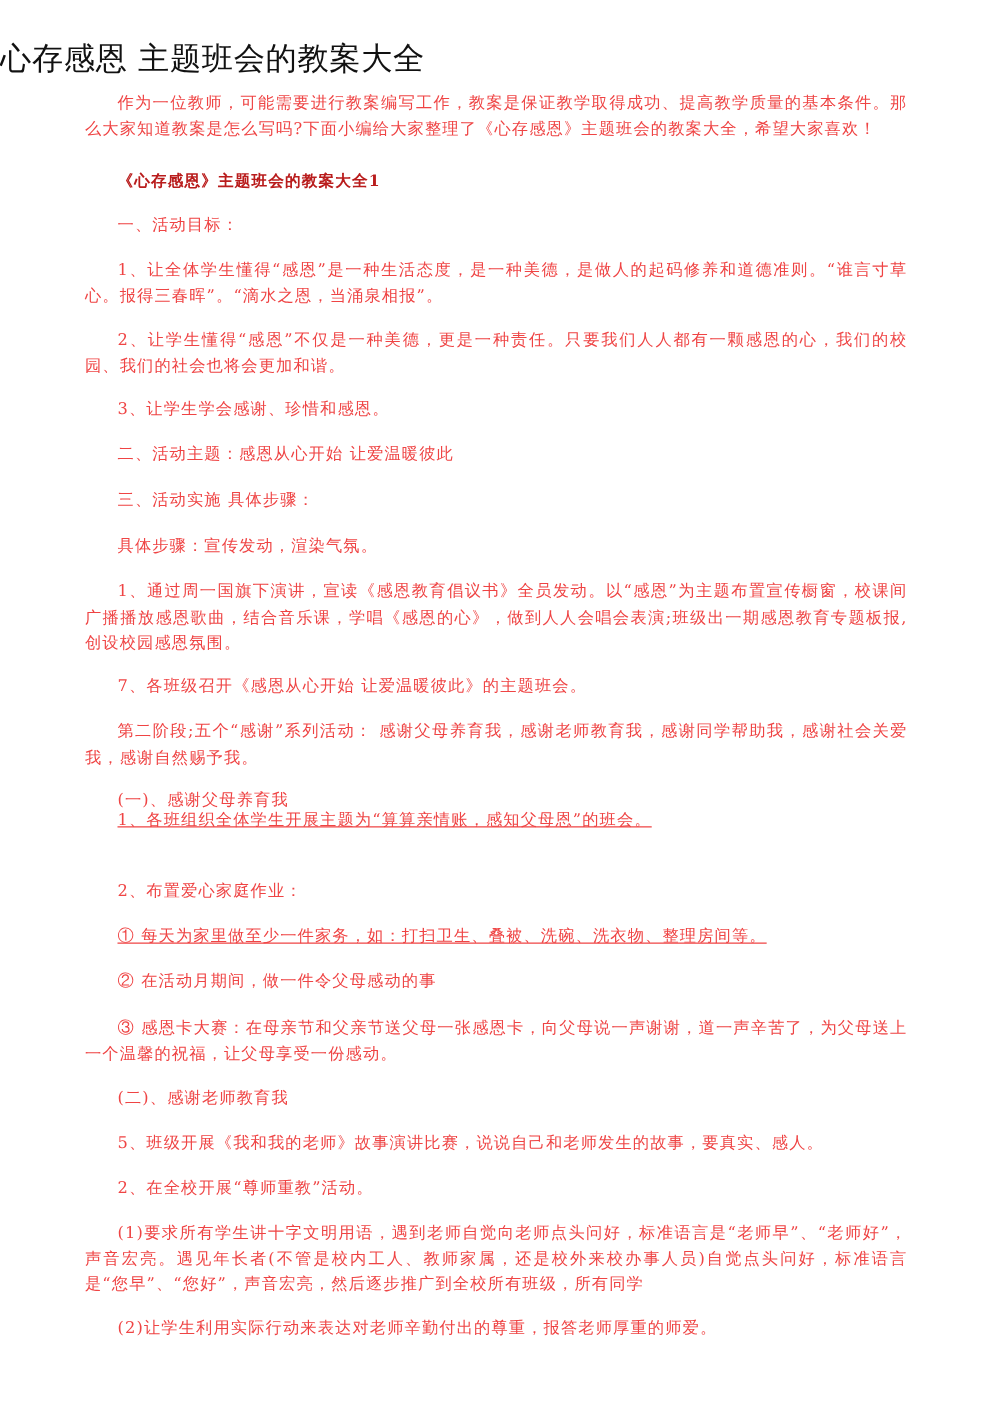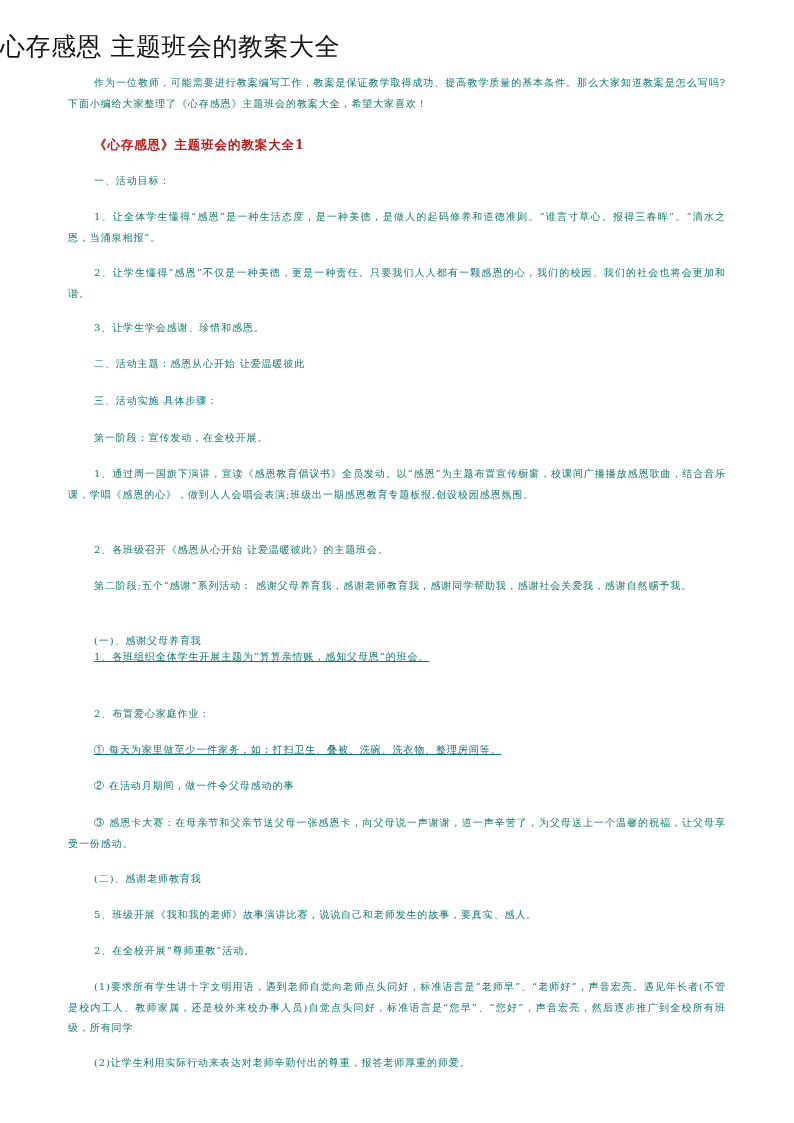--- a/index.html
+++ b/index.html
@@ -36,26 +36,26 @@
       margin: 0;
       font-weight: normal;
     }
     .body {
       position: absolute;
       left: 68px;
       top: 70px;
       width: 658px;
     }
     .p {
-      font-size: 10px;
+      font-size: 13px;
       line-height: 20.5px;
       letter-spacing: 0.9px;
       text-indent: 26px;
       margin: 0;
-      color: #0f766e;
+      color: #ef4444;
       text-align: justify;
     }
     .subhead {
       font-size: 12.5px;
       line-height: 20px;
       font-weight: bold;
       color: #b91c1c;
       text-indent: 26px;
       margin: 0;
       letter-spacing: 0.9px;
@@ -77,25 +77,25 @@
     <p class="p" style="position:absolute; top:137px; width:658px;">1、让全体学生懂得“感恩”是一种生活态度，是一种美德，是做人的起码修养和道德准则。“谁言寸草心。报得三春晖”。“滴水之恩，当涌泉相报”。</p>
 
     <p class="p" style="position:absolute; top:193px; width:658px;">2、让学生懂得“感恩”不仅是一种美德，更是一种责任。只要我们人人都有一颗感恩的心，我们的校园、我们的社会也将会更加和谐。</p>
 
     <p class="p" style="position:absolute; top:248px; width:658px;">3、让学生学会感谢、珍惜和感恩。</p>
 
     <p class="p" style="position:absolute; top:284px; width:658px;">二、活动主题：感恩从心开始 让爱温暖彼此</p>
 
     <p class="p" style="position:absolute; top:321px; width:658px;">三、活动实施 具体步骤：</p>
 
-    <p class="p" style="position:absolute; top:358px; width:658px;">第一阶段：宣传发动，在全校开展。</p>
+    <p class="p" style="position:absolute; top:358px; width:658px;">具体步骤：宣传发动，渲染气氛。</p>
 
     <p class="p" style="position:absolute; top:394px; width:658px;">1、通过周一国旗下演讲，宣读《感恩教育倡议书》全员发动。以“感恩”为主题布置宣传橱窗，校课间广播播放感恩歌曲，结合音乐课，学唱《感恩的心》，做到人人会唱会表演;班级出一期感恩教育专题板报,创设校园感恩氛围。</p>
 
-    <p class="p" style="position:absolute; top:470px; width:658px;">2、各班级召开《感恩从心开始 让爱温暖彼此》的主题班会。</p>
+    <p class="p" style="position:absolute; top:470px; width:658px;">7、各班级召开《感恩从心开始 让爱温暖彼此》的主题班会。</p>
 
     <p class="p" style="position:absolute; top:506px; width:658px;">第二阶段;五个“感谢”系列活动： 感谢父母养育我，感谢老师教育我，感谢同学帮助我，感谢社会关爱我，感谢自然赐予我。</p>
 
     <p class="p" style="position:absolute; top:561px; width:658px;">(一)、感谢父母养育我</p>
 
     <p class="p" style="position:absolute; top:577px; width:658px;text-decoration:underline;">1、各班组织全体学生开展主题为“算算亲情账，感知父母恩”的班会。</p>
 
     <p class="p" style="position:absolute; top:634px; width:658px;">2、布置爱心家庭作业：</p>
 
     <p class="p" style="position:absolute; top:670px; width:658px;text-decoration:underline;">① 每天为家里做至少一件家务，如：打扫卫生、叠被、洗碗、洗衣物、整理房间等。</p>

